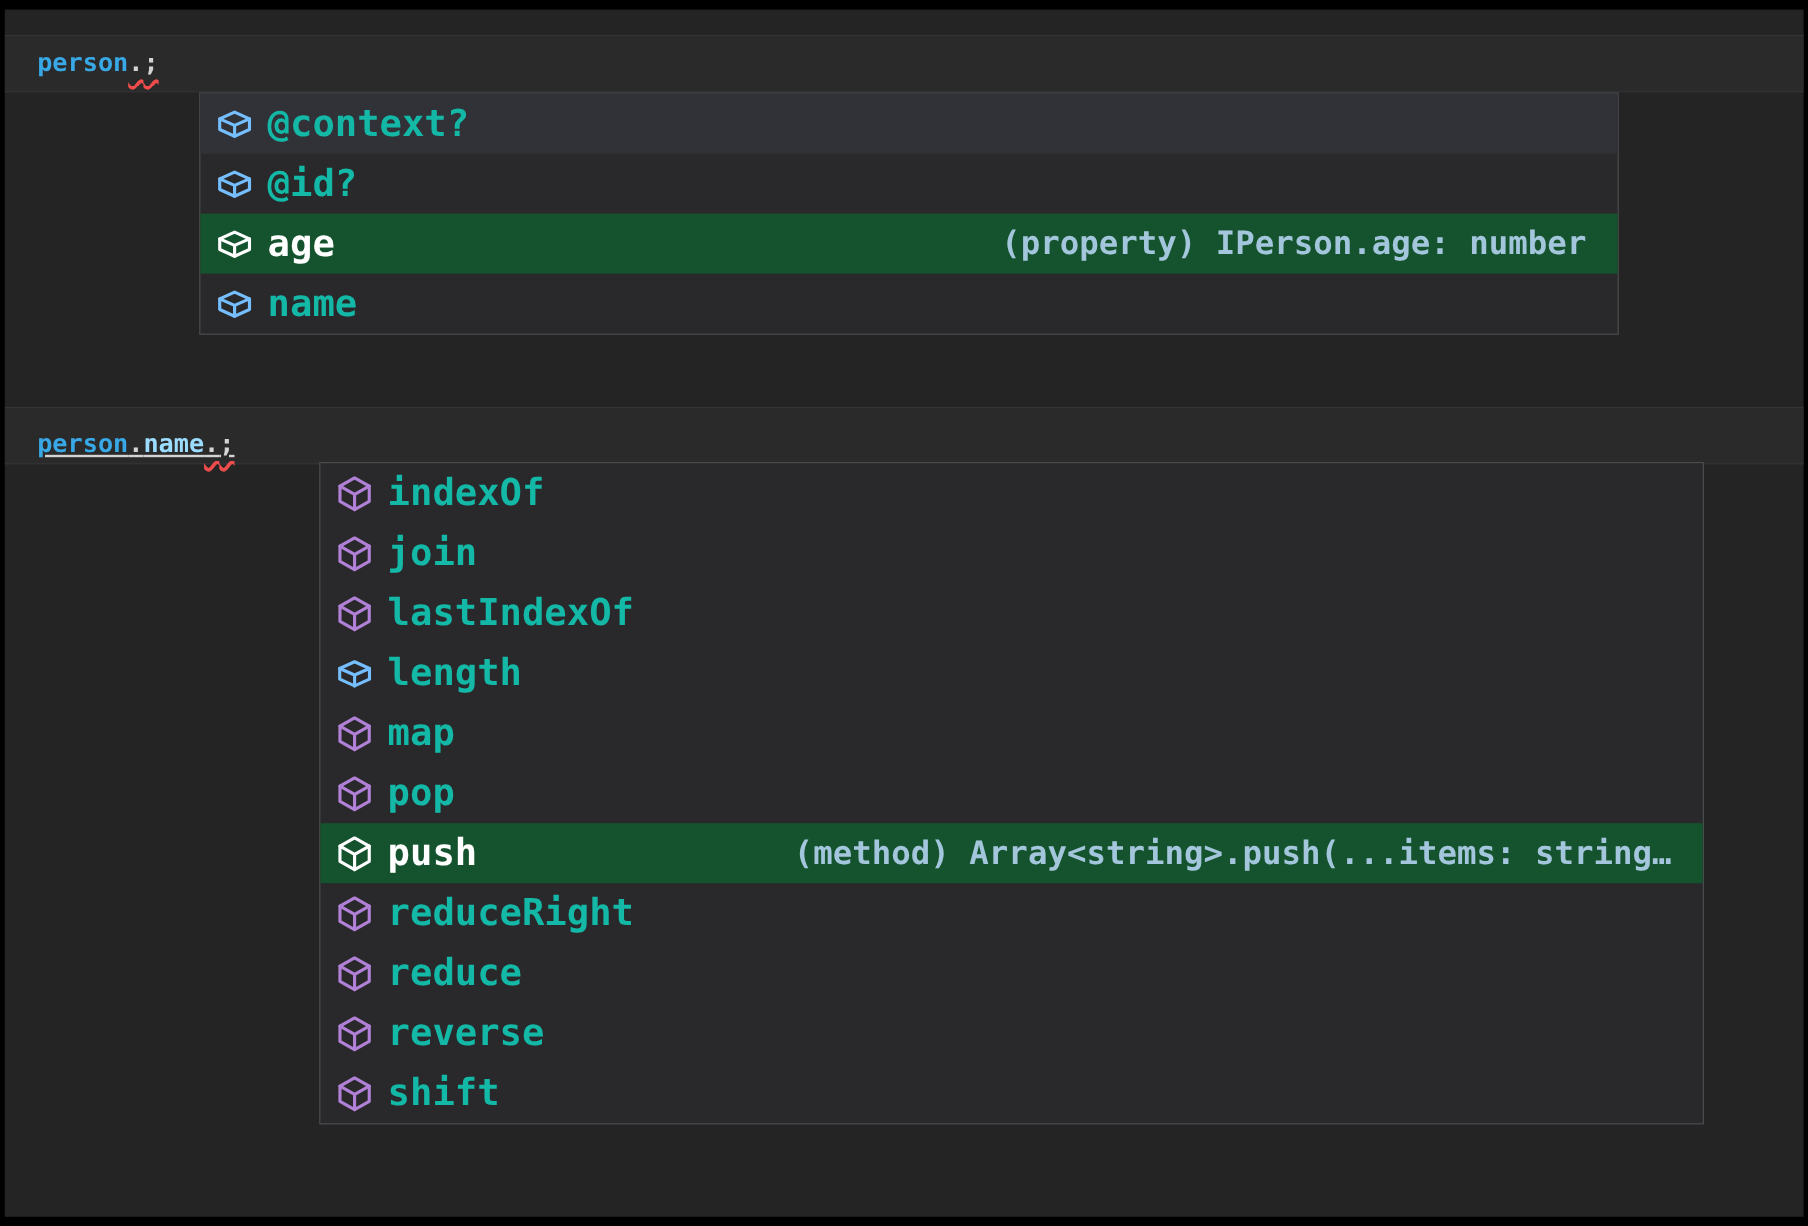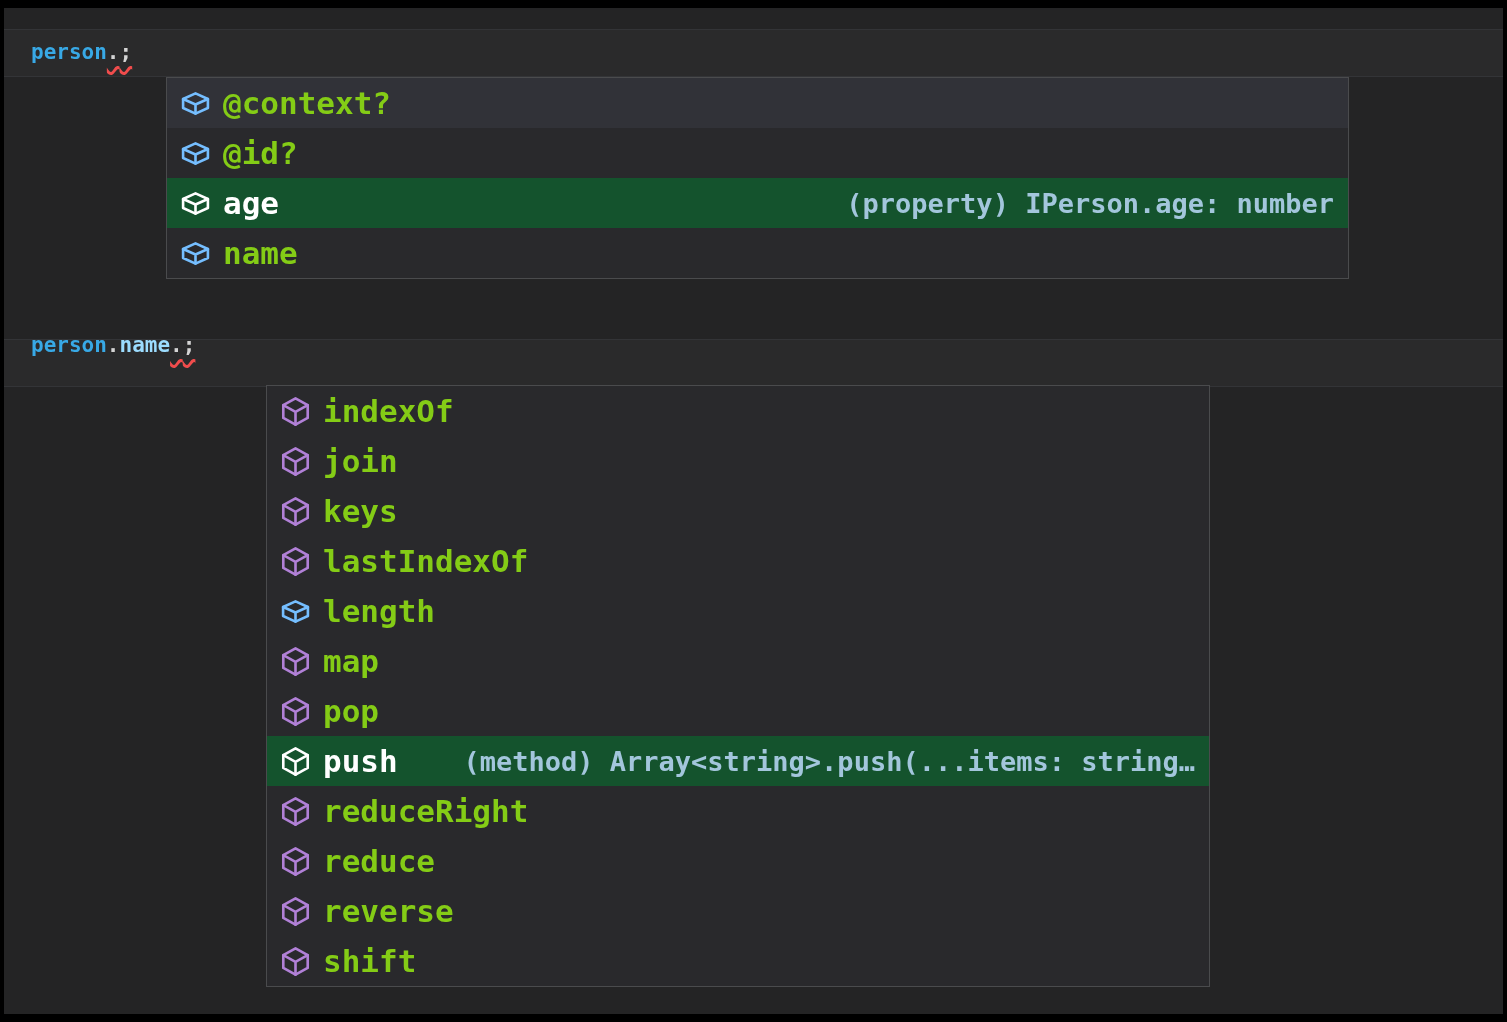--- a/index.html
+++ b/index.html
@@ -58,26 +58,26 @@
   }
   .suggest-row .sym-icon svg{width:31px;height:31px;display:block;}
   .suggest-row .sym-icon path{
     fill:none;stroke-width:1.35;
     stroke-linejoin:round;stroke-linecap:round;
   }
   .suggest-row.kind-field .sym-icon path{stroke:#75beff;}
   .suggest-row.kind-method .sym-icon path{stroke:#b180d7;}
   .suggest-row.selected .sym-icon path{stroke:#ffffff;}
   .suggest-label{
-    font-size:31px;font-weight:600;color:#84cc16;white-space:pre;
+    font-size:31px;font-weight:600;color:#14b8a6;white-space:pre;
   }
   .suggest-row.selected .suggest-label{color:#ffffff;}
   .suggest-detail{
     margin-left:auto;
-    padding-right:14px;
+    padding-right:26px;
     font-size:27px;font-weight:600;
     color:#a3c6dc;white-space:pre;
     overflow:hidden;
   }
 </style>
 </head>
 <body>
 
 <div id="editor">
 
@@ -121,51 +121,41 @@
             <path d="M8 2.8 L14.4 5.7 V10.3 L8 13.2 L1.6 10.3 V5.7 Z"></path>
             <path d="M1.6 5.7 L8 8.5 L14.4 5.7 M8 8.5 V13.2"></path>
           </svg>
         </span>
     <span class="suggest-label">name</span>
 
   </div>
     </div>
 
   <div class="line-strip" style="top:331px;"></div>
-  <div class="code-line" style="top:314px;" id="code-line-1"><span class="tok variable_primary">person</span><span class="tok punctuation">.</span><span class="tok variable_property">name</span><span class="tok punctuation squiggle">.</span><span class="tok punctuation squiggle">;</span></div>
-
-  <div class="suggest" id="suggest-1" style="left:262px;top:377px;width:944px;">
+  <div class="code-line" style="top:339px;text-decoration:underline;" id="code-line-1"><span class="tok variable_primary">person</span><span class="tok punctuation">.</span><span class="tok variable_property">name</span><span class="tok punctuation squiggle">.</span><span class="tok punctuation squiggle">;</span></div>
+
+  <div class="suggest" id="suggest-1" style="left:262px;top:377px;width:1154px;">
       <div class="suggest-row kind-method">
     <span class="sym-icon">
           <svg viewBox="0 0 16 16">
             <path d="M8 1.2 L14.3 4.7 V11.3 L8 14.8 L1.7 11.3 V4.7 Z"></path>
             <path d="M1.7 4.7 L8 8.2 L14.3 4.7 M8 8.2 V14.8"></path>
           </svg>
         </span>
     <span class="suggest-label">indexOf</span>
 
   </div>
       <div class="suggest-row kind-method">
     <span class="sym-icon">
           <svg viewBox="0 0 16 16">
             <path d="M8 1.2 L14.3 4.7 V11.3 L8 14.8 L1.7 11.3 V4.7 Z"></path>
             <path d="M1.7 4.7 L8 8.2 L14.3 4.7 M8 8.2 V14.8"></path>
           </svg>
         </span>
     <span class="suggest-label">join</span>
-
-  </div>
-      <div class="suggest-row kind-method">
-    <span class="sym-icon">
-          <svg viewBox="0 0 16 16">
-            <path d="M8 1.2 L14.3 4.7 V11.3 L8 14.8 L1.7 11.3 V4.7 Z"></path>
-            <path d="M1.7 4.7 L8 8.2 L14.3 4.7 M8 8.2 V14.8"></path>
-          </svg>
-        </span>
-    <span class="suggest-label">keys</span>
 
   </div>
       <div class="suggest-row kind-method">
     <span class="sym-icon">
           <svg viewBox="0 0 16 16">
             <path d="M8 1.2 L14.3 4.7 V11.3 L8 14.8 L1.7 11.3 V4.7 Z"></path>
             <path d="M1.7 4.7 L8 8.2 L14.3 4.7 M8 8.2 V14.8"></path>
           </svg>
         </span>
     <span class="suggest-label">lastIndexOf</span>

